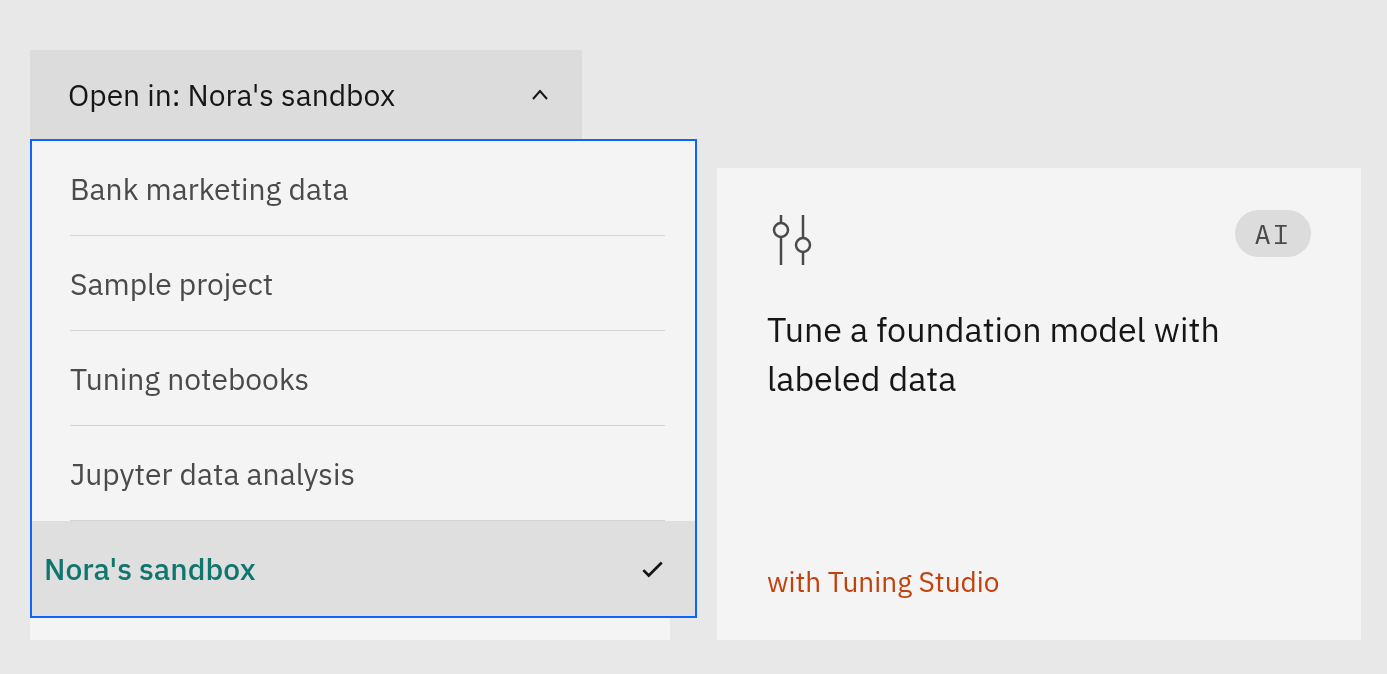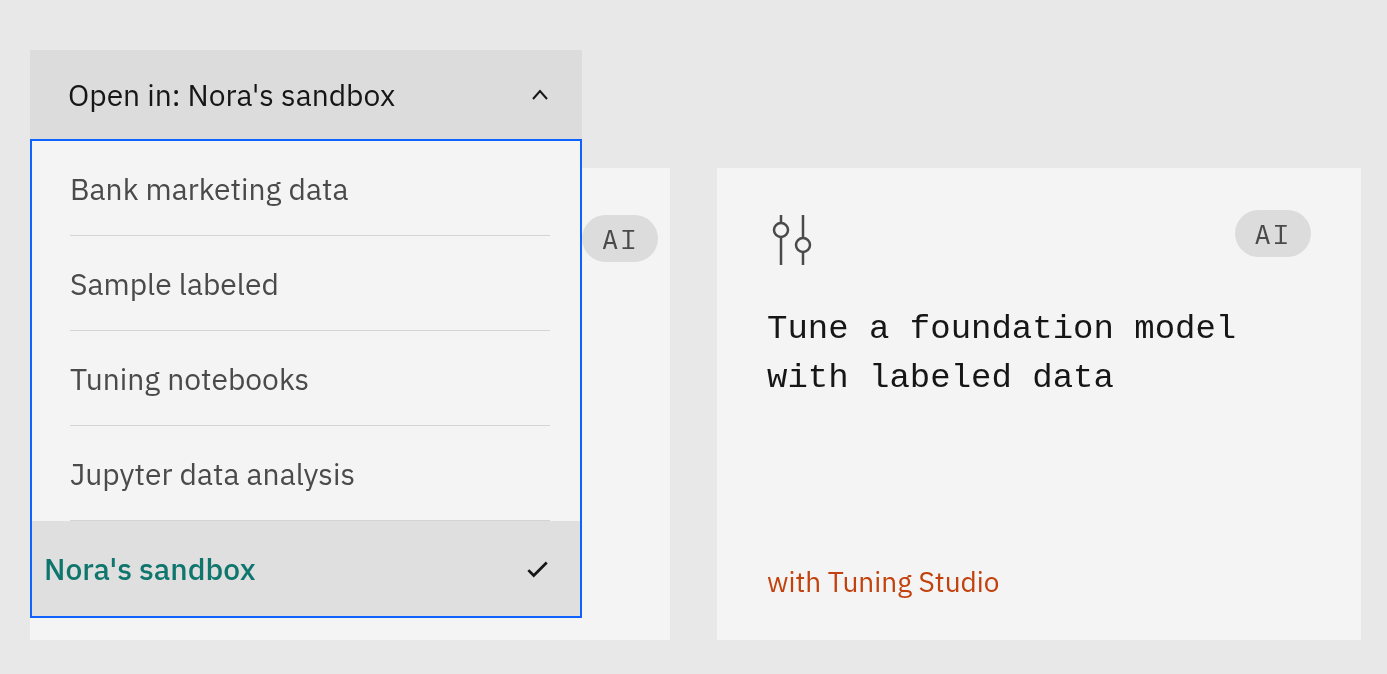--- a/index.html
+++ b/index.html
@@ -35,21 +35,21 @@
       font-weight: 400;
     }
     .chevron-up {
       width: 24px;
       height: 24px;
       flex-shrink: 0;
     }
     .dropdown-menu {
       background-color: #f4f4f4;
       border: 2px solid #0f62fe;
-      width: 552px;
+      width: 667px;
     }
     .dropdown-item {
       padding: 28px 30px 28px 38px;
       font-size: 30px;
       color: #4a4a4a;
       cursor: pointer;
       display: flex;
       justify-content: space-between;
       align-items: center;
       position: relative;
@@ -127,21 +127,20 @@
       font-family: "IBM Plex Mono", monospace;
       letter-spacing: 2px;
       z-index: -1;
     }
     .card-title {
       font-size: 34px;
       font-weight: 400;
       color: #161616;
       line-height: 1.45;
       flex-grow: 1;
-      font-family: Liberation Mono, monospace;
     }
     .card-footer {
       font-size: 28px;
       color: #c2410c;
       font-weight: 400;
     }
   </style>
 </head>
 <body>
 
@@ -153,21 +152,21 @@
     <span class="label-text">Open in: Nora's sandbox</span>
     <svg class="chevron-up" viewBox="0 0 24 24" fill="none" stroke="#161616" stroke-width="2">
       <polyline points="5 16 12 8 19 16"></polyline>
     </svg>
   </div>
   <div class="dropdown-menu">
     <div class="dropdown-item">
       <span>Bank marketing data</span>
     </div>
     <div class="dropdown-item">
-      <span>Sample labeled</span>
+      <span>Sample project</span>
     </div>
     <div class="dropdown-item">
       <span>Tuning notebooks</span>
     </div>
     <div class="dropdown-item">
       <span>Jupyter data analysis</span>
     </div>
     <div class="dropdown-item selected">
       <span>Nora's sandbox</span>
       <svg class="checkmark" viewBox="0 0 24 24" fill="none" stroke="#161616" stroke-width="2.5">

